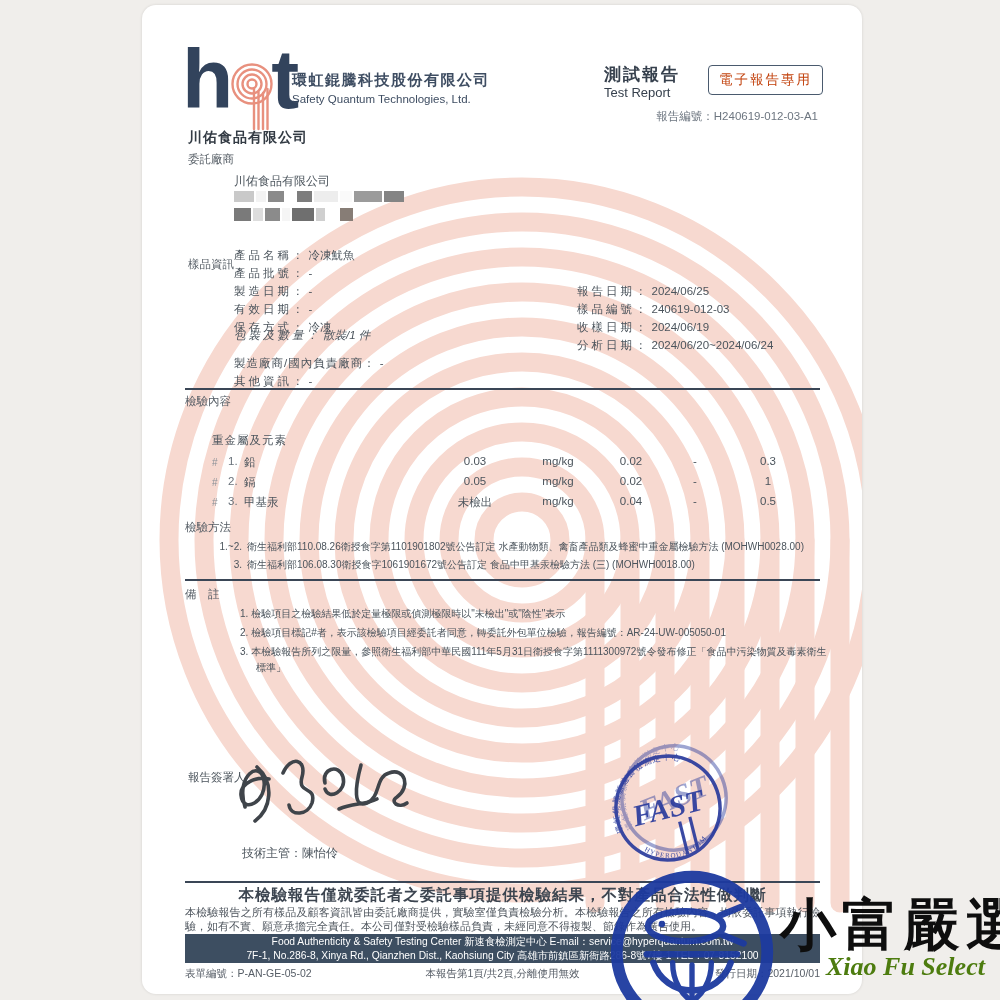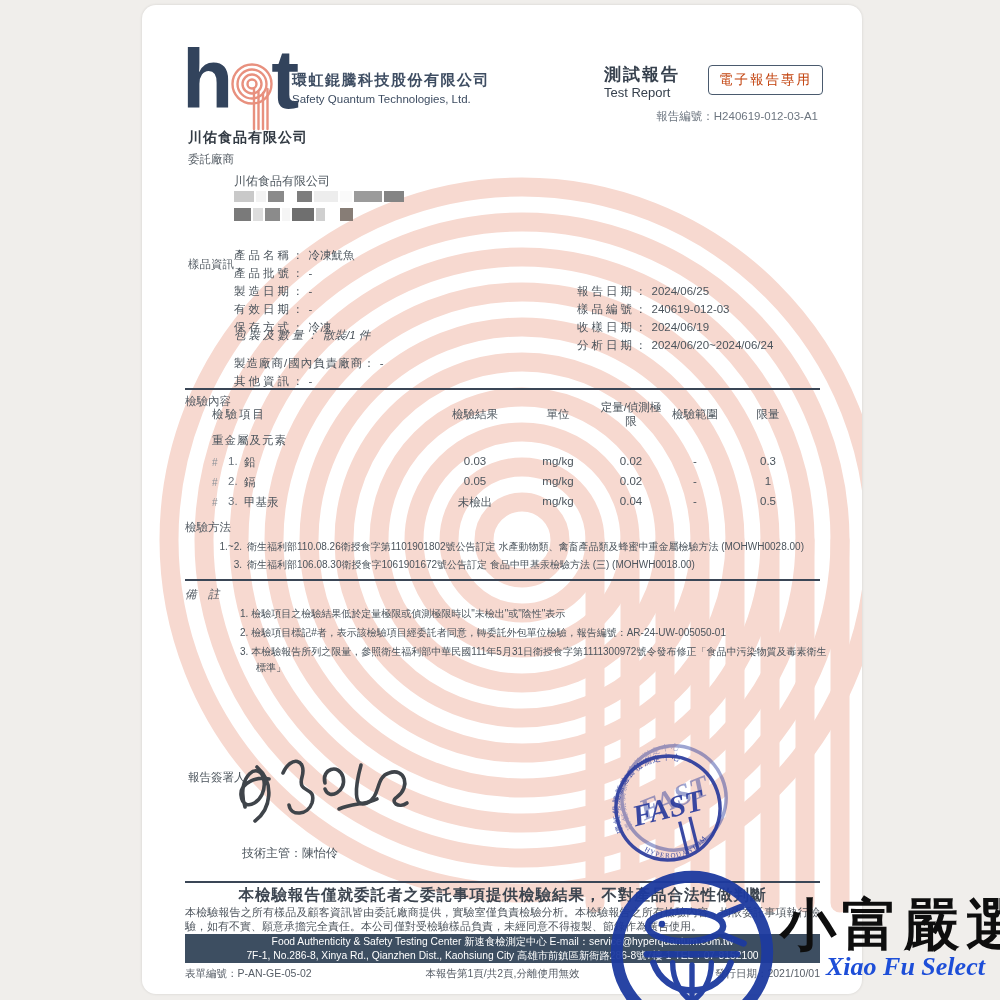--- a/index.html
+++ b/index.html
@@ -74,21 +74,21 @@
     font-size:10.3px;text-align:center;line-height:14px;padding-top:1px;box-sizing:border-box;}
   .foot-bottom{left:43px;top:962px;width:635px;font-size:10.5px;color:#565d66;}
   .fb-left{position:absolute;left:0;}
   .fb-center{position:absolute;left:0;width:100%;text-align:center;}
   .fb-right{position:absolute;right:0;}
 
   .brand-zh{position:absolute;left:780px;top:888px;z-index:6;
     font-family:"Liberation Serif",serif;font-weight:900;font-size:56px;color:#0e0e0e;
     letter-spacing:6px;white-space:nowrap;}
   .brand-en{position:absolute;left:826px;top:952px;z-index:6;
-    font-family:"Liberation Serif",serif;font-style:italic;font-weight:bold;font-size:26px;color:#1d4ed8;}
+    font-family:"Liberation Serif",serif;font-style:italic;font-weight:bold;font-size:26px;color:#4d7c0f;}
   .stamp-fish{position:absolute;left:606px;top:866px;z-index:5;opacity:.95;}
 </style>
 </head>
 <body>
 
 <div class="page">
 
   <svg class="wm" width="720" height="989" viewBox="0 0 720 989">
     <g stroke="#f7d9d0" stroke-width="19" fill="none" stroke-linecap="round">
       <circle cx="380" cy="535" r="38"></circle>
@@ -176,28 +176,20 @@
     <div class="abs frow" style="top:369px;"><span class="flabel">其他資訊</span><span class="colon">：</span><span>-</span></div>
 
     <div class="abs mrow" style="top:279px;"><span class="flabel">報告日期</span><span class="colon">：</span><span>2024/06/25</span></div>
     <div class="abs mrow" style="top:297px;"><span class="flabel">樣品編號</span><span class="colon">：</span><span>240619-012-03</span></div>
     <div class="abs mrow" style="top:315px;"><span class="flabel">收樣日期</span><span class="colon">：</span><span>2024/06/19</span></div>
     <div class="abs mrow" style="top:333px;"><span class="flabel">分析日期</span><span class="colon">：</span><span>2024/06/20~2024/06/24</span></div>
 
     <div class="abs hr" style="top:383px;"></div>
     <div class="abs sec-label" style="left:43px;top:389px;">檢驗內容</div>
 
-    <div class="abs tbl" style="left:0;top:402px;width:720px;height:16px;">
-      <span class="abs t-item" style="letter-spacing:2px;">檢驗項目</span>
-      <span class="abs c-res">檢驗結果</span>
-      <span class="abs c-unit">單位</span>
-      <span class="abs c-loq-h">定量/偵測極限</span>
-      <span class="abs c-rng">檢驗範圍</span>
-      <span class="abs c-lim">限量</span>
-    </div>
 
     <div class="abs tbl" style="left:70px;top:428px;letter-spacing:1px;">重金屬及元素</div>
 
     <div class="abs tbl" style="left:0;top:450px;width:720px;height:16px;">
       <span class="abs hash">#</span>
       <span class="abs t-no">1.</span>
       <span class="abs t-name">鉛</span>
       <span class="abs c-res">0.03</span>
       <span class="abs c-unit">mg/kg</span>
       <span class="abs c-loq">0.02</span>
@@ -223,21 +215,21 @@
       <span class="abs c-loq">0.04</span>
       <span class="abs c-rng">-</span>
       <span class="abs c-lim">0.5</span>
     </div>
 
     <div class="abs sec-label" style="left:43px;top:515px;">檢驗方法</div>
     <div class="abs small" style="left:70px;top:535px;white-space:nowrap;"><span class="m-no">1.~2.</span><span>衛生福利部110.08.26衛授食字第1101901802號公告訂定 水產動物類、禽畜產品類及蜂蜜中重金屬檢驗方法 (MOHWH0028.00)</span></div>
     <div class="abs small" style="left:70px;top:553px;white-space:nowrap;"><span class="m-no">3.</span><span>衛生福利部106.08.30衛授食字1061901672號公告訂定 食品中甲基汞檢驗方法 (三) (MOHWH0018.00)</span></div>
 
     <div class="abs hr" style="top:574px;"></div>
-    <div class="abs sec-label" style="left:43px;top:582px;font-style:italic;">備　註</div>
+    <div class="abs sec-label" style="left:43px;top:582px;">備　註</div>
     <div class="abs small remark" style="top:601px;"><span>1.</span> <span>檢驗項目之檢驗結果低於定量極限或偵測極限時以"未檢出"或"陰性"表示</span></div>
     <div class="abs small remark" style="top:620px;"><span>2.</span> <span>檢驗項目標記#者，表示該檢驗項目經委託者同意，轉委託外包單位檢驗，報告編號：AR-24-UW-005050-01</span></div>
     <div class="abs small remark" style="top:639px;"><span>3.</span> <span>本檢驗報告所列之限量，參照衛生福利部中華民國111年5月31日衛授食字第1111300972號令發布修正「食品中污染物質及毒素衛生標準」</span></div>
 
     <div class="abs sig-label">報告簽署人</div>
     <svg class="abs" style="left:85px;top:738px;" width="210" height="100" viewBox="0 0 210 100">
       <g stroke="#3f444a" stroke-width="3.6" fill="none" stroke-linecap="round" stroke-linejoin="round">
         <path d="M18,64 C8,32 34,16 37,38 C40,58 16,72 14,52 C13,40 30,33 42,36"></path>
         <path d="M30,24 C48,40 44,66 28,78"></path>
         <path d="M56,30 C64,12 80,16 75,34 C70,52 90,42 85,60 C81,72 64,74 62,62"></path>

